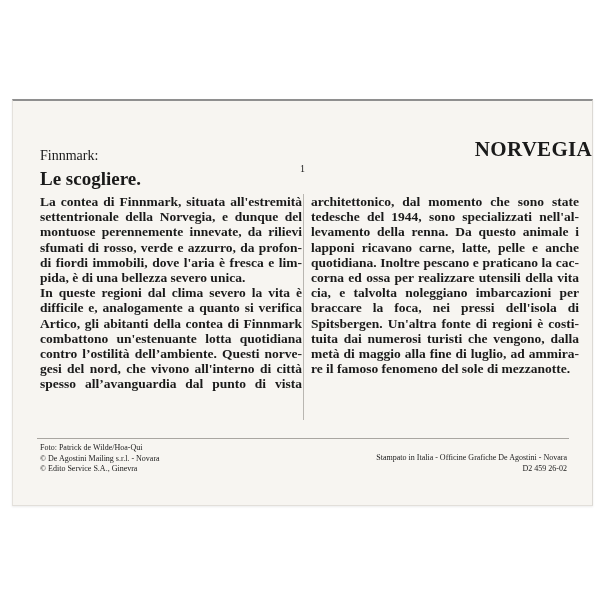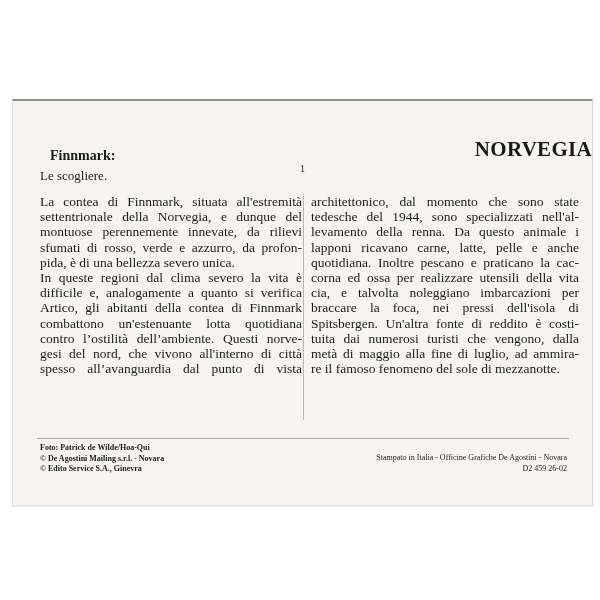--- a/index.html
+++ b/index.html
@@ -9,57 +9,59 @@
     }
     .card {
       position: absolute; left: 12px; top: 99px; width: 579px; height: 404px;
       background: #f7f5f1;
       border-top: 2px solid #8f8f8f;
       border-left: 1px solid #e4e1dc;
       border-right: 1px solid #dcd9d4;
       border-bottom: 1px solid #e2dfda;
       box-shadow: 0 1px 2px rgba(0,0,0,0.08);
     }
-    .region { position: absolute; font-weight: bold; font-size: 14px; left: 37px; top: 47px; }
-    .subject { position: absolute; font-size: 13px; left: 27px; top: 67px; }
+    .region { position: absolute; font-weight: normal; font-size: 14px; left: 27px; top: 47px; }
+    .subject { position: absolute; font-size: 19px; left: 27px; top: 67px; font-weight: bold; }
     .title {
       position: absolute; left: 0; width: 579px; top: 36px; text-align: right;
       font-weight: bold; font-size: 21px; letter-spacing: 0.3px;
     }
     .page-num { position: absolute; left: 0; width: 579px; top: 62px; text-align: center; font-size: 10px; }
     .col {
       position: absolute; top: 93px; font-size: 13.5px; line-height: 15.2px;
       text-align: justify;
+      font-weight: bold;
     }
     .col .line { display: block; text-align: justify; text-align-last: justify; white-space: nowrap; }
     .col .line.last { text-align-last: left; }
     .col-left { left: 27px; width: 262px; }
     .col-right { left: 298px; width: 268px; }
     .divider {
       position: absolute; left: 290px; top: 93px; width: 1px; height: 226px; background: #b9b6b1;
     }
     .footer-rule { position: absolute; left: 24px; top: 337px; width: 532px; height: 1px; background: #a9a6a1; }
-    .footer-left { position: absolute; left: 27px; top: 342px; font-size: 8px; line-height: 10.5px; font-weight: bold; }
+    .footer-left { position: absolute; left: 27px; top: 342px; font-size: 8px; line-height: 10.5px; }
     .footer-right { position: absolute; right: 25px; top: 352px; font-size: 8px; line-height: 10.5px; text-align: right; }
     .footer-left div, .footer-right div { white-space: nowrap; }
   </style>
 </head>
 <body>
 
 <div class="card">
   <div class="region">Finnmark:</div>
   <div class="subject">Le scogliere.</div>
   <div class="title">NORVEGIA</div>
   <div class="page-num">1</div>
 
   <div class="col col-left">
     <span class="line">La contea di Finnmark, situata all'estremità</span>
     <span class="line">settentrionale della Norvegia, e dunque del</span>
     <span class="line">montuose perennemente innevate, da rilievi</span>
     <span class="line">sfumati di rosso, verde e azzurro, da profon-</span>
+    <span class="line">di fiordi immobili, dove l'aria è fresca e lim-</span>
     <span class="line last">pida, è di una bellezza severo unica.</span>
     <span class="line">In queste regioni dal clima severo la vita è</span>
     <span class="line">difficile e, analogamente a quanto si verifica</span>
     <span class="line">Artico, gli abitanti della contea di Finnmark</span>
     <span class="line">combattono un'estenuante lotta quotidiana</span>
     <span class="line">contro l’ostilità dell’ambiente. Questi norve-</span>
     <span class="line">gesi del nord, che vivono all'interno di città</span>
     <span class="line">spesso all’avanguardia dal punto di vista</span>
   </div>
 
@@ -67,21 +69,21 @@
 
   <div class="col col-right">
     <span class="line">architettonico, dal momento che sono state</span>
     <span class="line">tedesche del 1944, sono specializzati nell'al-</span>
     <span class="line">levamento della renna. Da questo animale i</span>
     <span class="line">lapponi ricavano carne, latte, pelle e anche</span>
     <span class="line">quotidiana. Inoltre pescano e praticano la cac-</span>
     <span class="line">corna ed ossa per realizzare utensili della vita</span>
     <span class="line">cia, e talvolta noleggiano imbarcazioni per</span>
     <span class="line">braccare la foca, nei pressi dell'isola di</span>
-    <span class="line">Spitsbergen. Un'altra fonte di reddito è costi-</span>
+    <span class="line">Spitsbergen. Un'altra fonte di regioni è costi-</span>
     <span class="line">tuita dai numerosi turisti che vengono, dalla</span>
     <span class="line">metà di maggio alla fine di luglio, ad ammira-</span>
     <span class="line last">re il famoso fenomeno del sole di mezzanotte.</span>
   </div>
 
   <div class="footer-rule"></div>
 
   <div class="footer-left">
     <div>Foto: Patrick de Wilde/Hoa-Qui</div>
     <div>© De Agostini Mailing s.r.l. - Novara</div>

